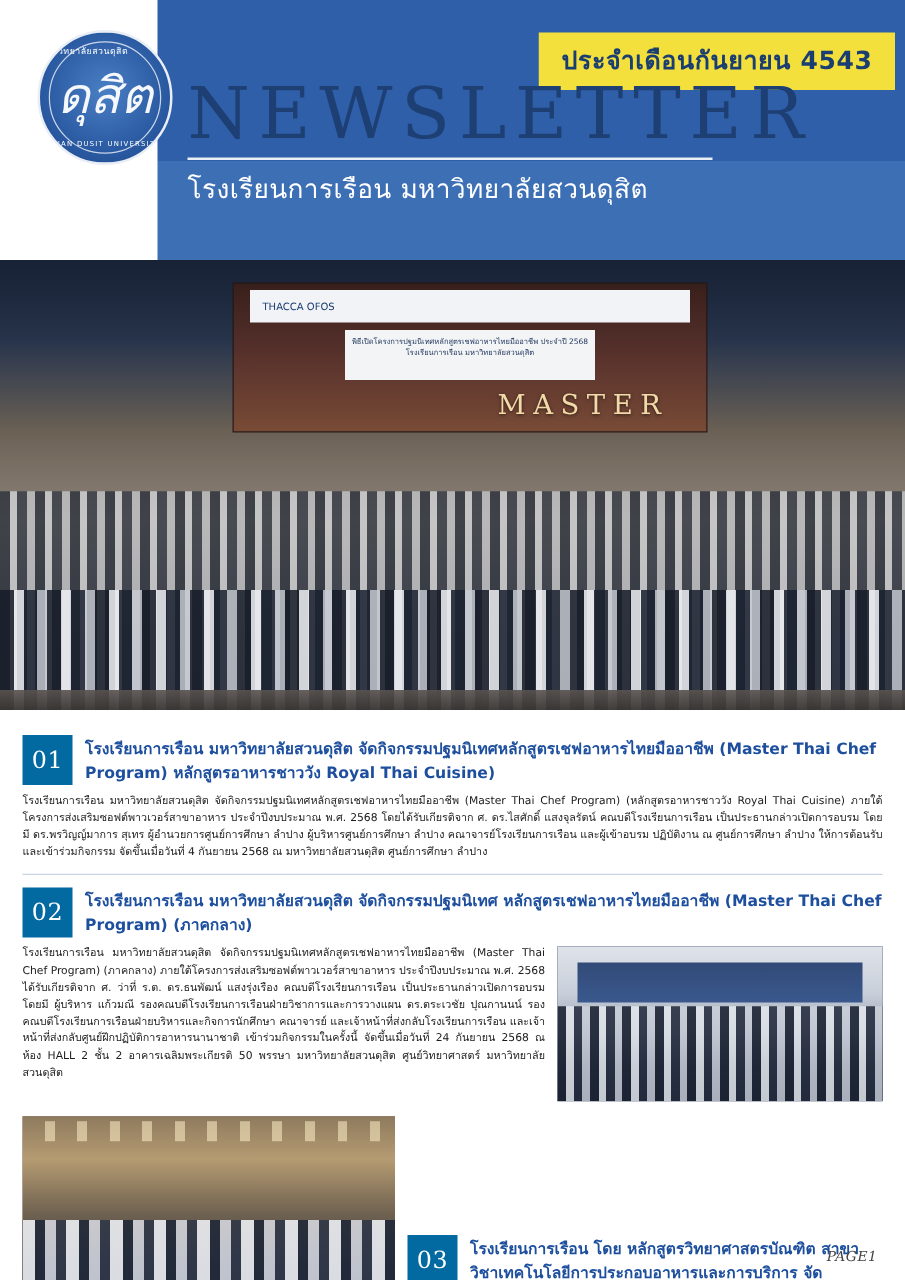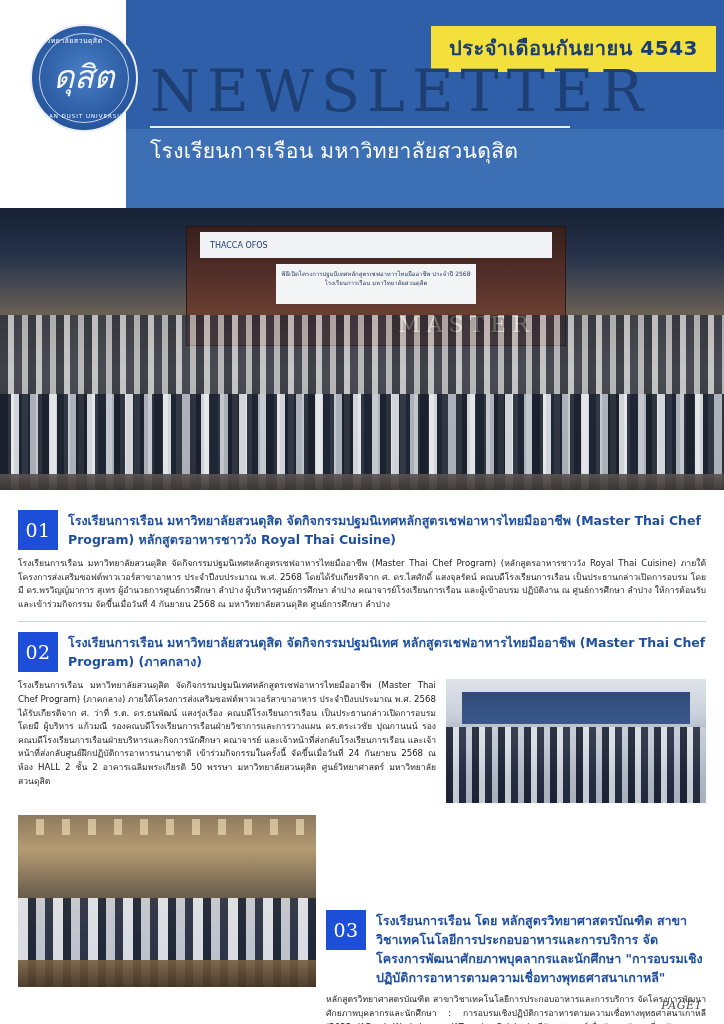--- a/index.html
+++ b/index.html
@@ -71,21 +71,21 @@
     bottom: 11px; left: 0; width: 100%;
     text-align: center;
     font-size: 5.5px;
     letter-spacing: 1px;
   }
   .logo-mark {
     position: absolute;
     left: 0; top: 28px; width: 100%;
     text-align: center;
     font-family: "DejaVu Serif", "Liberation Serif", serif;
-    font-size: 32px;
+    font-size: 40px;
     font-style: italic;
     line-height: 46px;
     opacity: 0.95;
   }
   .title-block {
     position: absolute;
     left: 150px; top: 60px;
     z-index: 6;
   }
   .newsletter-title {
@@ -107,21 +107,21 @@
     margin-top: 6px;
     font-size: 21px;
     color: #ffffff;
     letter-spacing: 0.3px;
   }
 
   
   .hero {
     position: relative;
     width: 724px;
-    height: 282px;
+    height: 360px;
     overflow: hidden;
     background: #c2410c;
   }
   .hero-bg {
     position: absolute; inset: 0;
     background:
       linear-gradient(180deg, rgba(20,30,45,0.55) 0%, rgba(20,30,45,0.12) 22%, rgba(0,0,0,0.0) 45%),
       linear-gradient(180deg, #1b2740 0%, #2d3a52 18%, #6e6356 38%, #8b8177 58%, #6f6a66 78%, #55535a 100%);
   }
   .hero-stage {
@@ -215,21 +215,21 @@
   .article { position: relative; }
   .art-head {
     display: flex;
     align-items: flex-start;
     gap: 10px;
     margin-top: 10px;
   }
   .num-badge {
     flex: 0 0 auto;
     width: 40px; height: 40px;
-    background: #1d4ed8;
+    background: #0369a1;
     color: #ffffff;
     font-family: "DejaVu Serif", "Liberation Serif", serif;
     font-size: 19px;
     display: flex;
     align-items: center;
     justify-content: center;
     letter-spacing: 0.5px;
   }
   .art-title {
     color: #1d4f9e;

